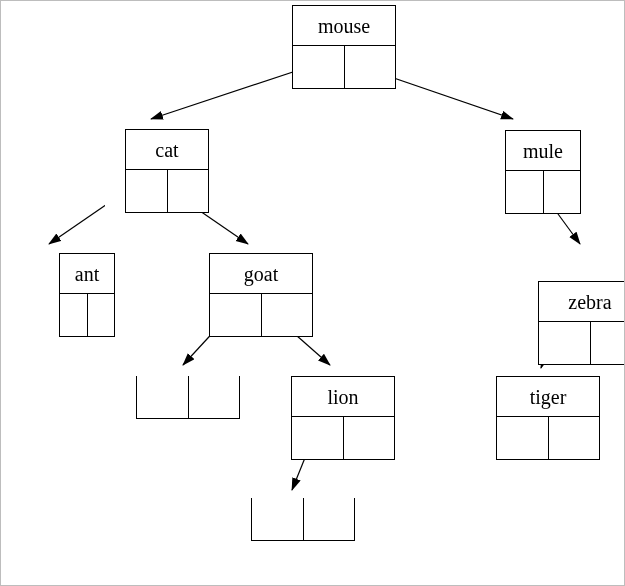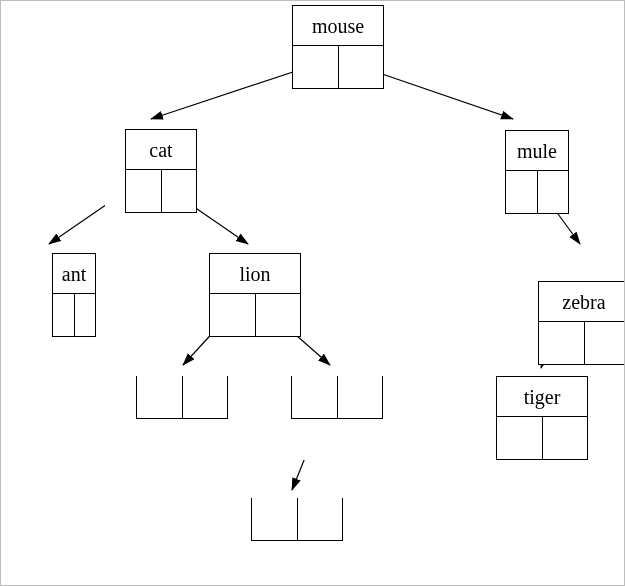--- a/index.html
+++ b/index.html
@@ -13,21 +13,21 @@
     overflow: hidden;
     font-family: "Liberation Serif", serif;
   }
   #edge-layer {
     position: absolute;
     left: 0; top: 0;
     width: 625px; height: 586px;
   }
   .node {
     position: absolute;
-    width: 92px;
+    width: 104px;
     height: 84px;
     box-sizing: border-box;
     background: #ffffff;
   }
   .node .label {
     box-sizing: border-box;
     height: 41px;
     border: 1px solid #000000;
     display: flex;
     align-items: center;
@@ -87,48 +87,49 @@
           <div class="cell-right"></div>
         </div>
       </div>
       <div class="node" style="left: 476px; top: 129px; padding-left: 28px;">
         <div class="label">mule</div>
         <div class="cells">
           <div class="cell-left"></div>
           <div class="cell-right"></div>
         </div>
       </div>
-      <div class="node" style="left: 3px; top: 252px; padding-left: 48px;">
+      <div class="node" style="left: 10px; top: 252px; padding-left: 48px;">
         <div class="label">ant</div>
         <div class="cells">
           <div class="cell-left"></div>
           <div class="cell-right"></div>
         </div>
       </div>
       <div class="node" style="left: 208px; top: 252px;">
-        <div class="label">lion</div>
+        <div class="label">goat</div>
         <div class="cells">
           <div class="cell-left"></div>
           <div class="cell-right"></div>
         </div>
       </div>
       <div class="node" style="left: 537px; top: 252px; margin-top: 28px;">
         <div class="label">zebra</div>
         <div class="cells">
           <div class="cell-left"></div>
           <div class="cell-right"></div>
         </div>
       </div>
       <div class="node" style="left: 135px; top: 375px;">
         <div class="cells">
           <div class="cell-left"></div>
           <div class="cell-right"></div>
         </div>
       </div>
       <div class="node" style="left: 290px; top: 375px;">
+        <div class="label">lion</div>
         <div class="cells">
           <div class="cell-left"></div>
           <div class="cell-right"></div>
         </div>
       </div>
       <div class="node" style="left: 495px; top: 375px; text-align: center;">
         <div class="label">tiger</div>
         <div class="cells">
           <div class="cell-left"></div>
           <div class="cell-right"></div>

